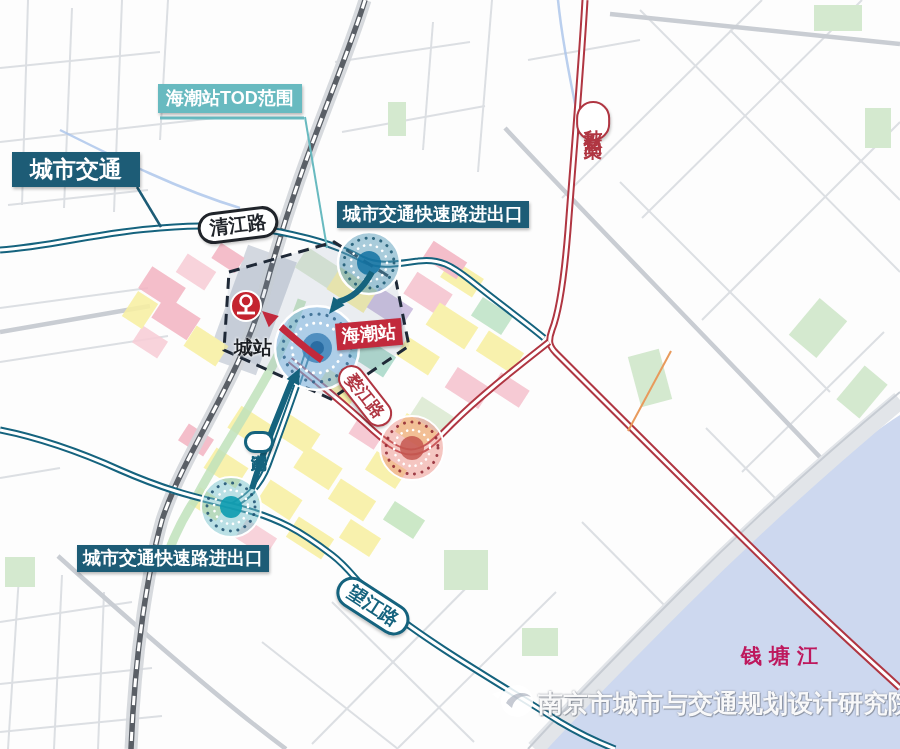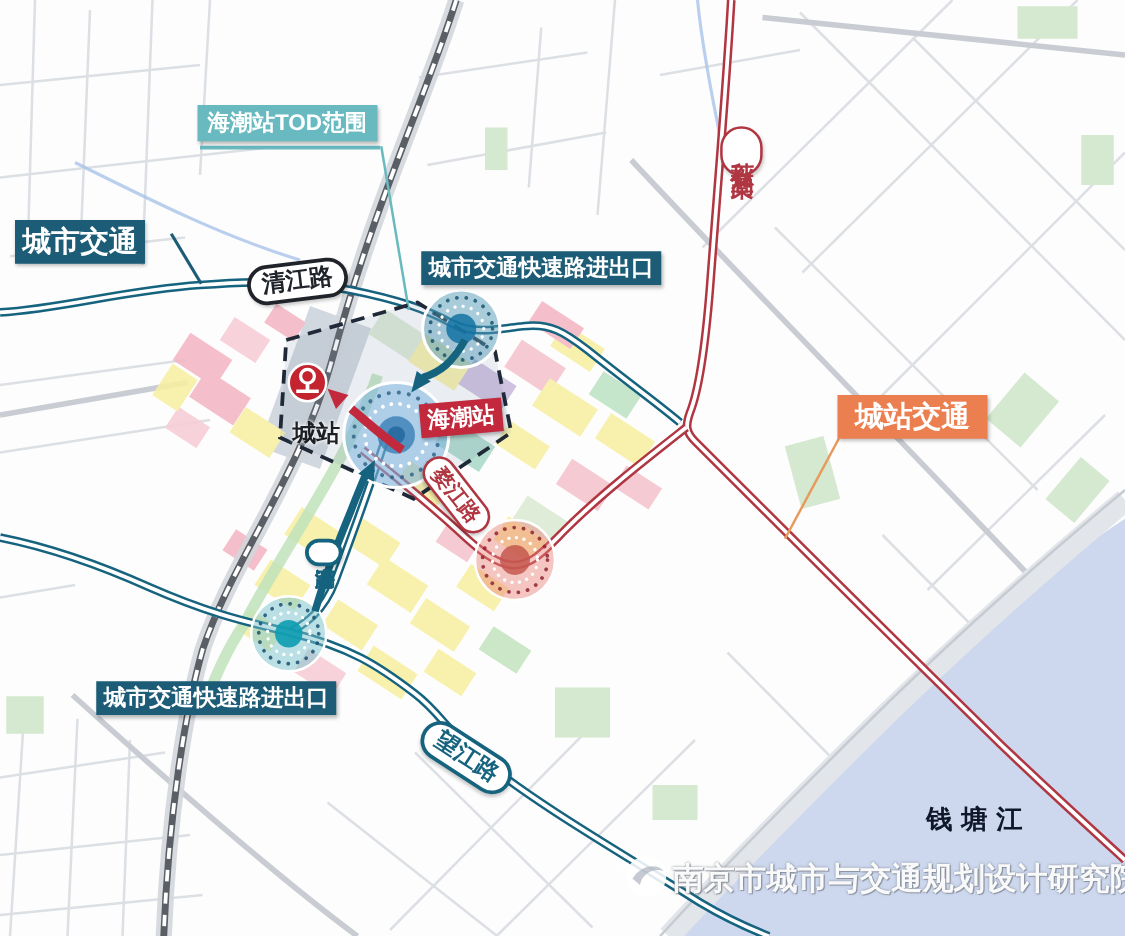--- a/index.html
+++ b/index.html
@@ -16,21 +16,21 @@
   .dark-box{background:var(--dark-teal);}
   .orange-box{background:var(--orange);}
   .red-box{background:var(--red);}
   .capsule{background:#fff;border-radius:22px;box-shadow:1px 2px 3px rgba(0,0,0,.22);}
   .cap-dark{border:3px solid #20242a;color:#20242a;}
   .cap-teal{border:3px solid var(--road-teal);color:var(--road-teal);}
   .cap-red{border:2.5px solid var(--road-red);color:var(--road-red);}
   .v-cap{writing-mode:vertical-rl;text-orientation:upright;}
   .center{transform:translate(-50%,-50%);}
   .maptext{color:#1c1f24;text-shadow:0 0 3px #fff,0 0 3px #fff;margin-left:20px;}
-  .rivertext{color:#0f172a;letter-spacing:7px;}
+  .rivertext{color:#be185d;letter-spacing:7px;}
   .watermark{display:flex;align-items:center;gap:8px;color:rgba(255,255,255,.95);
      text-shadow:0 0 2px rgba(115,120,132,.9),1px 1px 0 rgba(110,116,128,.55);font-size:25px;}
 </style>
 </head>
 <body>
 
 <div class="stage">
 
 <svg width="900" height="749" viewBox="0 0 900 749">
   <rect x="0" y="0" width="900" height="749" fill="#fdfdfd"></rect>
@@ -229,33 +229,32 @@
 
   <g opacity=".95">
     <circle cx="517" cy="701" r="16" fill="rgba(255,255,255,0.92)"></circle>
     <path d="M506,703 C512,692 526,690 531,697 C524,694 514,698 512,708 Z" fill="#c3c8d1"></path>
     <path d="M492,694 L503,690 L498,699 Z" fill="rgba(255,255,255,0.9)"></path>
   </g>
 </svg>
 
   <div class="lbl box teal-box" style="left:158px;top:84px;font-size:18px;padding:3px 8px;">海潮站TOD范围</div>
 
-  <div class="lbl box dark-box" style="left:12px;top:152px;font-size:23px;padding:3px 6px;margin-top:24px;">城市交通</div>
+  <div class="lbl box dark-box" style="left:12px;top:152px;font-size:23px;padding:3px 18px;">城市交通</div>
 
   <div class="lbl capsule cap-dark center" style="left:238px;top:225px;font-size:19px;padding:1px 9px;transform:translate(-50%,-50%) rotate(-7deg);">清江路</div>
 
   <div class="lbl box dark-box" style="left:337px;top:201px;font-size:18px;padding:2px 6px;">城市交通快速路进出口</div>
 
   <div class="lbl capsule cap-red v-cap center" style="left:593px;top:121px;font-size:19px;padding:12px 3px;letter-spacing:3px;">秋石高架</div>
 
   <div class="lbl box red-box center" style="left:369px;top:334px;font-size:18px;padding:2px 6px;transform:translate(-50%,-50%) rotate(-5deg);">海潮站</div>
 
   <div class="lbl maptext" style="left:214px;top:336px;font-size:19px;">城站</div>
 
-  <div class="lbl box orange-box" style="left:670px;top:316px;font-size:23px;padding:3px 14px;">城站交通</div>
 
   <div class="lbl capsule cap-red center" style="left:365px;top:396px;font-size:17px;padding:1px 8px;transform:translate(-50%,-50%) rotate(52deg);">婺江路</div>
 
   <div class="lbl capsule cap-teal v-cap center" style="left:259px;top:442px;font-size:16px;padding:8px 2px;">海潮路</div>
 
 
   <div class="lbl box dark-box" style="left:77px;top:545px;font-size:18px;padding:2px 6px;">城市交通快速路进出口</div>
 
   <div class="lbl capsule cap-teal center" style="left:373px;top:606px;font-size:19px;padding:1px 9px;transform:translate(-50%,-50%) rotate(33deg);">望江路</div>
 

